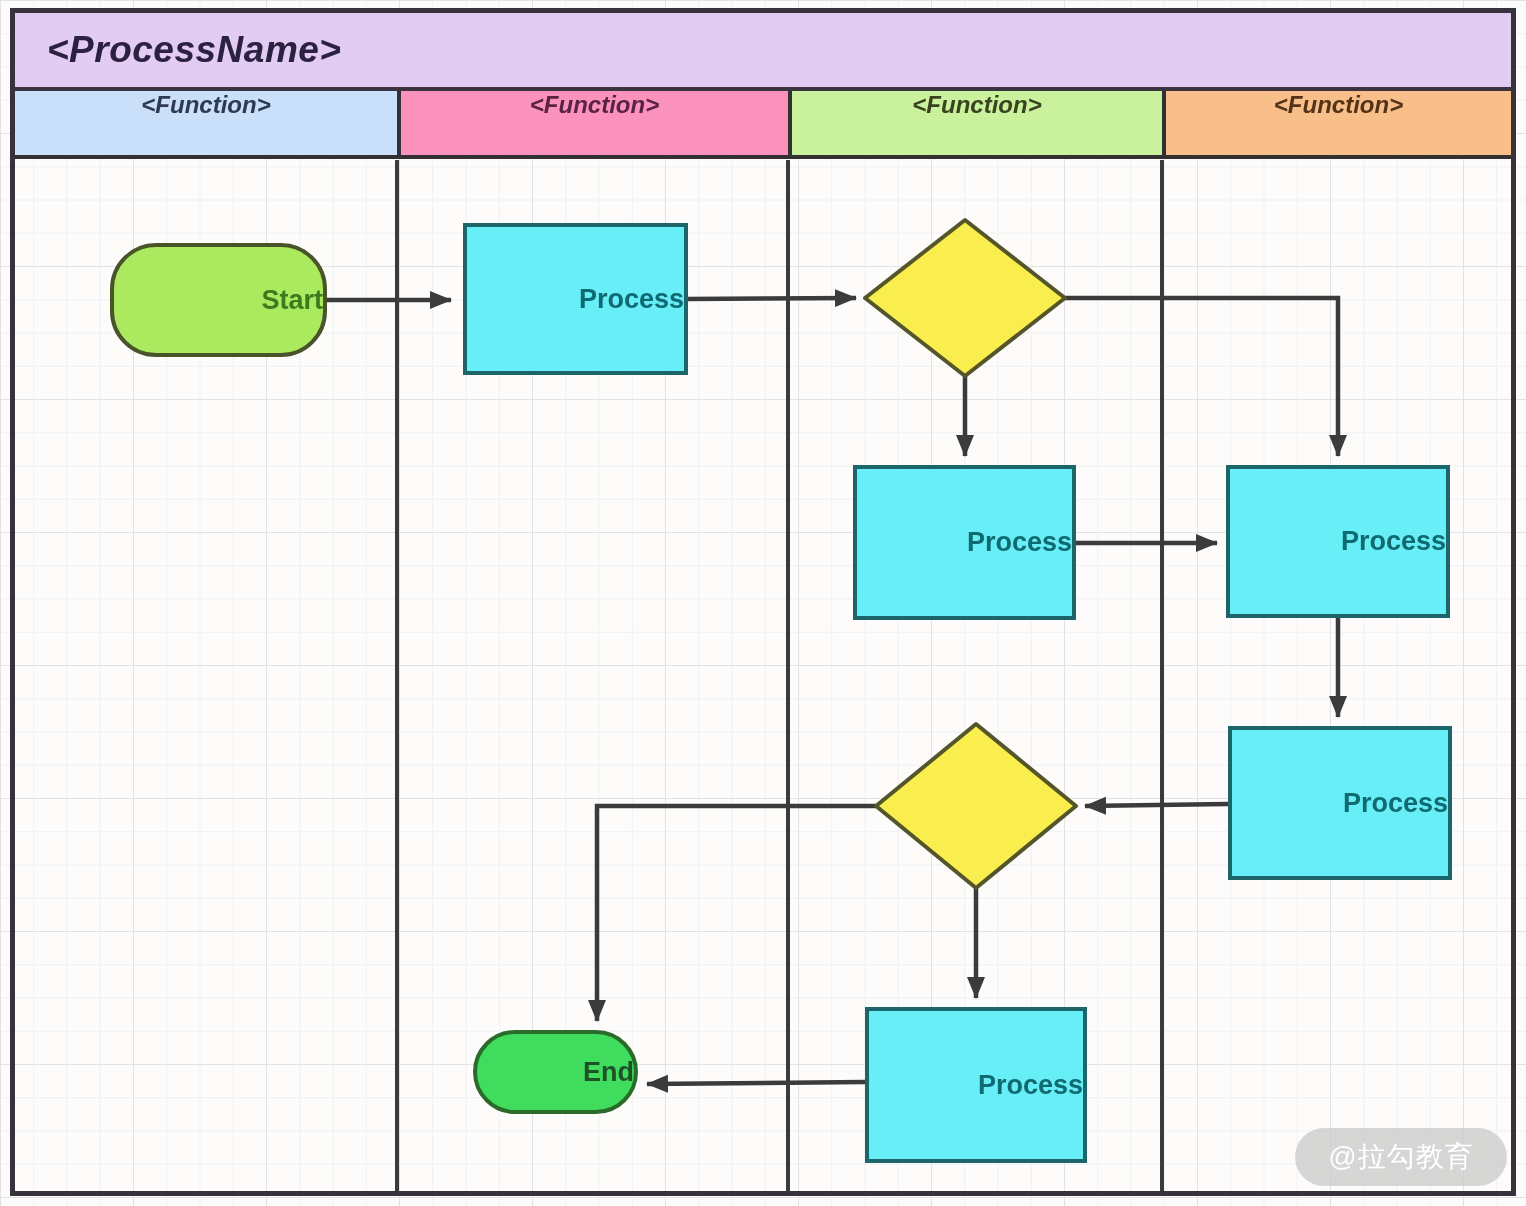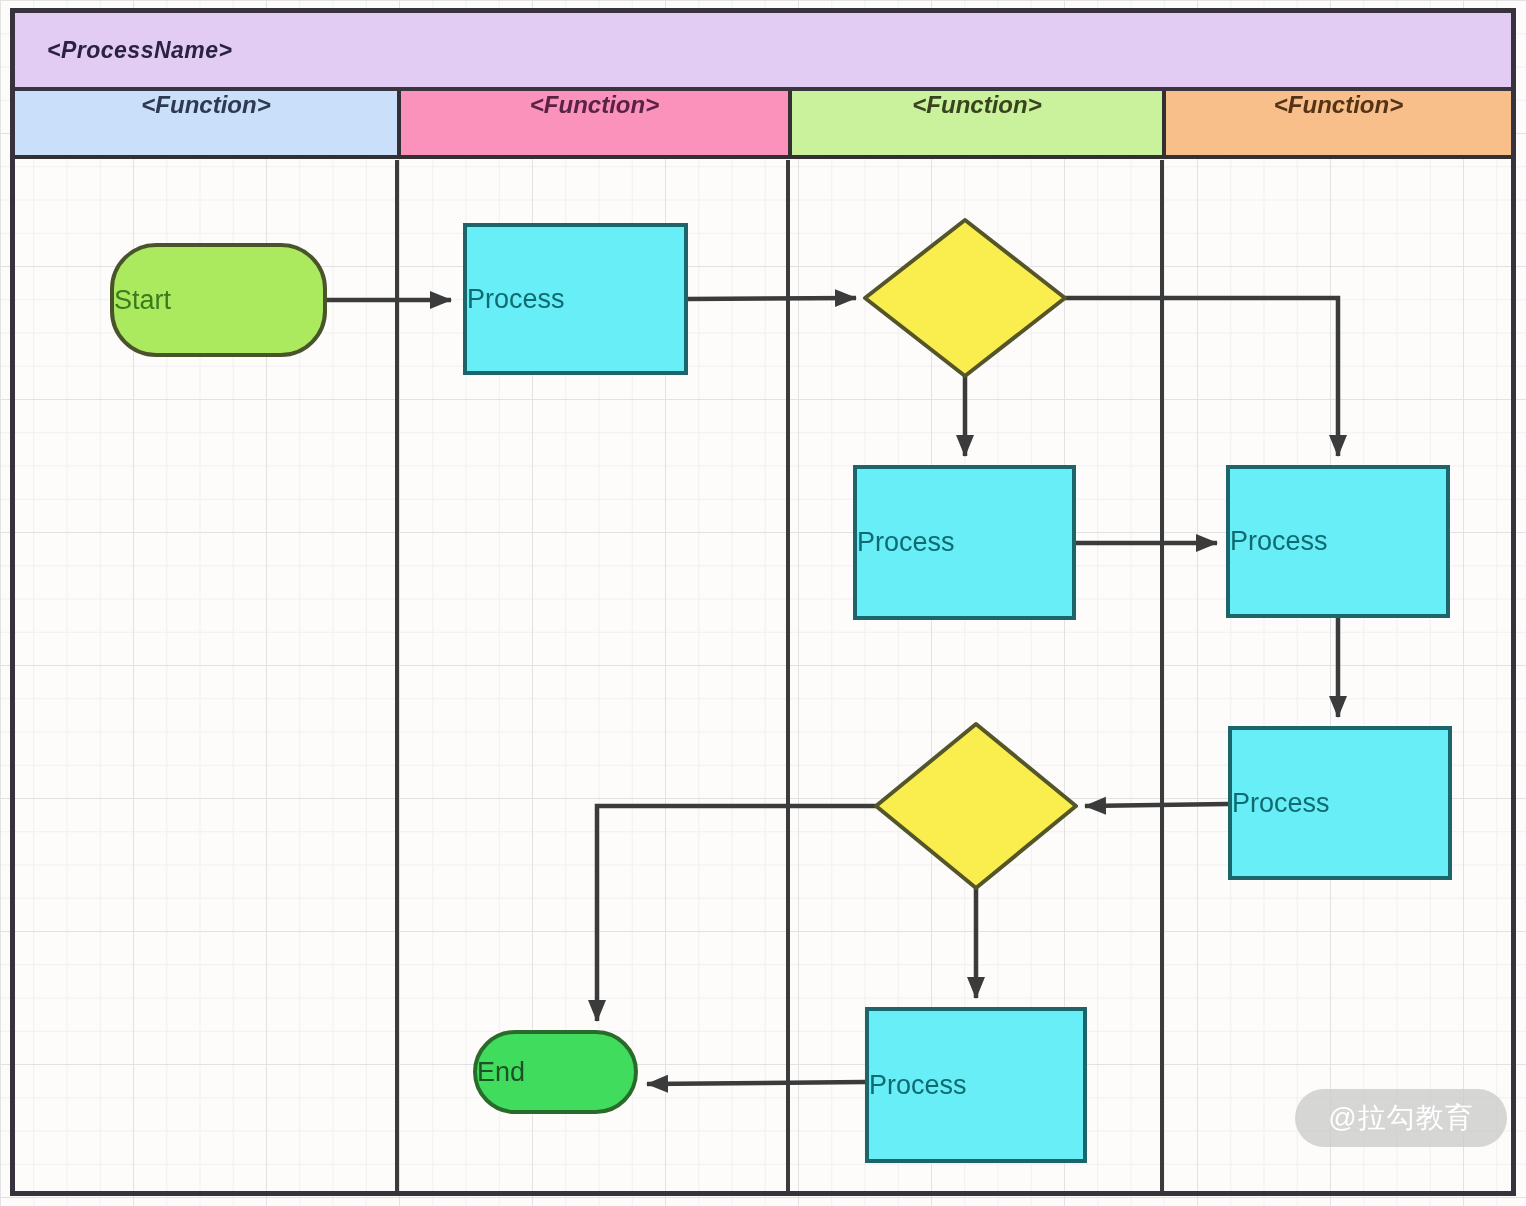--- a/index.html
+++ b/index.html
@@ -18,39 +18,39 @@
   }
   .frame{
     position:absolute;left:10px;top:8px;width:1506px;height:1188px;
     border:5px solid #38323c;box-sizing:border-box;
   }
   .titlebar{
     height:78px;background:#e3ccf3;border-bottom:4px solid #3a3440;
     display:flex;align-items:center;padding-left:32px;box-sizing:border-box;
   }
   .titlebar span{
-    font-size:23px;font-weight:bold;font-style:italic;color:#2b2140;letter-spacing:0.5px;
+    font-size:37px;font-weight:bold;font-style:italic;color:#2b2140;letter-spacing:0.5px;
   }
   .headers{display:flex;height:68px;border-bottom:4px solid #333033;box-sizing:border-box;}
   .hcell{
     display:flex;align-items:flex-start;justify-content:center;
     font-size:24px;font-weight:bold;font-style:italic;
     box-sizing:border-box;border-left:4px solid #333033;
   }
   .hcell:first-child{border-left:none;}
   .lane-divider{position:absolute;width:4px;background:#3b3b3b;}
   .node{
-    position:absolute;display:flex;align-items:center;justify-content:flex-start;
-    box-sizing:border-box;font-size:27px;
+    position:absolute;display:flex;align-items:center;justify-content:flex-end;
+    box-sizing:border-box;font-size:27px;font-weight:bold;
   }
   .rect{border:4px solid #1c656b;}
   .pill{border:4px solid #49542a;border-radius:46px;}
   svg.overlay{position:absolute;left:0;top:0;pointer-events:none;}
   .watermark{
-    position:absolute;left:1295px;top:1089px;width:212px;height:58px;
+    position:absolute;left:1295px;top:1128px;width:212px;height:58px;
     background:rgba(203,203,203,0.78);border-radius:30px;
     display:flex;align-items:center;justify-content:center;
     color:#ffffff;font-size:28px;letter-spacing:1px;
   }
 </style>
 </head>
 <body>
 
 <div class="canvas">
 

